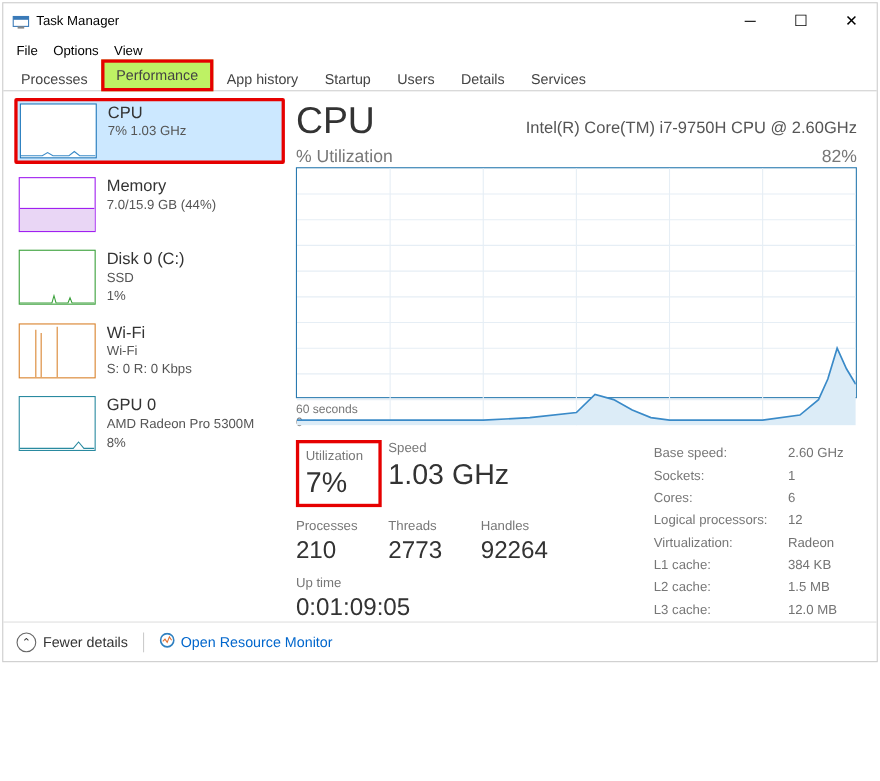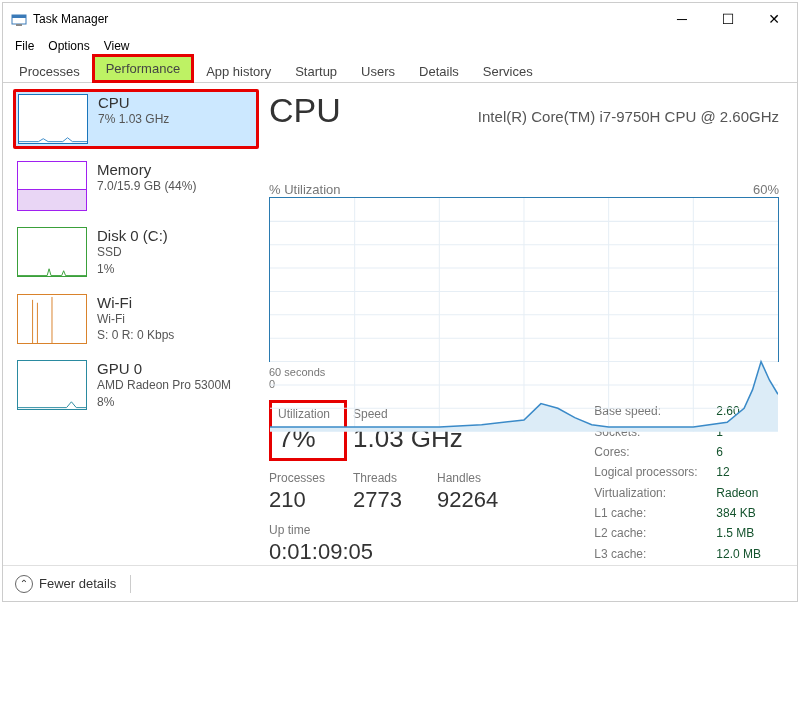--- a/index.html
+++ b/index.html
@@ -26,36 +26,36 @@
     .thumb-mem { border-color: #a020f0; }
     .thumb-disk { border-color: #3aa03a; }
     .thumb-wifi { border-color: #d9822b; }
     .thumb-gpu { border-color: #2a8aa0; }
     .side-text .ttl { font-size: 15px; color: #333; }
     .side-text .sub { font-size: 12px; color: #555; line-height: 1.4;}
     .main { flex: 1; padding: 8px 18px 0 6px; display: flex; flex-direction: column; min-width:0;}
     .main-header { display: flex; align-items: baseline; justify-content: space-between; margin-bottom: 4px;}
     .main-title { font-size: 34px; font-weight: 400; color: #333; }
     .cpu-name { font-size: 15px; color: #555; }
-    .graph-labels { display: flex; justify-content: space-between; font-size: 13px; color: #777; margin-top: 48px; }
+    .graph-labels { display: flex; justify-content: space-between; font-size: 16px; color: #777; }
     .graph { height: 230px; border: 1px solid #2a7ab0; position: relative; background: #fff; }
     .graph svg { position:absolute; inset:0; }
     .bottom-labels { display: flex; justify-content: space-between; font-size: 11px; color: #777; margin: 4px 0 10px; flex-direction: column;}
     .stats-row { display: flex; gap: 6px; }
     .stats-left { display: flex; flex-direction: column; gap: 10px; }
-    .stat-grid { display: flex; gap: 6px; align-items: center; }
+    .stat-grid { display: flex; gap: 6px; }
     .stat-box { min-width: 78px; }
     .stat-box .lbl { font-size: 12px; color: #777; }
     .stat-box .val { font-size: 22px; color: #333; font-weight: 400; margin-top:2px;}
     .stat-box .val.big { font-size: 26px; }
     .hl-util { border: 3px solid #e60000; padding: 4px 6px; }
     .info-table { font-size: 12px; color: #555; margin-left: auto; }
     .info-table td { padding: 1px 10px 1px 0; }
     .info-table td:first-child { color: #777; min-width: 120px;}
-    .info-table td:last-child { color: #14532d; }
+    .info-table td:last-child { color: #737373; }
     .footer { border-top: 1px solid #e0e0e0; height: 36px; display: flex; align-items: center; padding: 0 12px; gap: 14px; font-size: 13px;}
     .fewer { display: flex; align-items: center; gap: 6px; color: #333;}
     .circ { width:18px;height:18px;border:1px solid #666;border-radius:50%;display:flex;align-items:center;justify-content:center;font-size:10px;}
     .orm { color: #0066cc; display:flex; align-items:center; gap:5px;}
     .divider { width:1px; height:18px; background:#ccc;}
   </style>
 </head>
 <body>
 
 <div class="window">
@@ -157,21 +157,21 @@
       </div>
     </div>
 
     <div class="main">
       <div class="main-header">
         <div class="main-title">CPU</div>
         <div class="cpu-name">Intel(R) Core(TM) i7-9750H CPU @ 2.60GHz</div>
       </div>
       <div class="graph-labels">
         <span>% Utilization</span>
-        <span>60%</span>
+        <span>82%</span>
       </div>
       <div class="graph">
         <svg id="main-chart" viewBox="0 0 500 230" preserveAspectRatio="none">
             <line x1="83.33333333333333" y1="0" x2="83.33333333333333" y2="230" stroke="#e6eef5"></line>
             <line x1="166.66666666666666" y1="0" x2="166.66666666666666" y2="230" stroke="#e6eef5"></line>
             <line x1="250" y1="0" x2="250" y2="230" stroke="#e6eef5"></line>
             <line x1="333.3333333333333" y1="0" x2="333.3333333333333" y2="230" stroke="#e6eef5"></line>
             <line x1="416.6666666666667" y1="0" x2="416.6666666666667" y2="230" stroke="#e6eef5"></line>
             <line x1="0" y1="23" x2="500" y2="23" stroke="#e6eef5"></line>
             <line x1="0" y1="46" x2="500" y2="46" stroke="#e6eef5"></line>
@@ -264,14 +264,23 @@
       </div>
     </div>
   </div>
 
   <div class="footer">
     <div class="fewer">
       <span class="circ">⌃</span>
       <span>Fewer details</span>
     </div>
     <div class="divider"></div>
+    <div class="orm">
+      <span>
+        <svg width="14" height="14" viewBox="0 0 14 14">
+            <circle cx="7" cy="7" r="6" fill="none" stroke="#3080c0" stroke-width="1.5"></circle>
+            <polyline points="3,8 5,6 7,9 9,4 11,7" fill="none" stroke="#e07030" stroke-width="1"></polyline>
+          </svg>
+      </span>
+      <span>Open Resource Monitor</span>
+    </div>
   </div>
 </div>
 
 </body></html>

